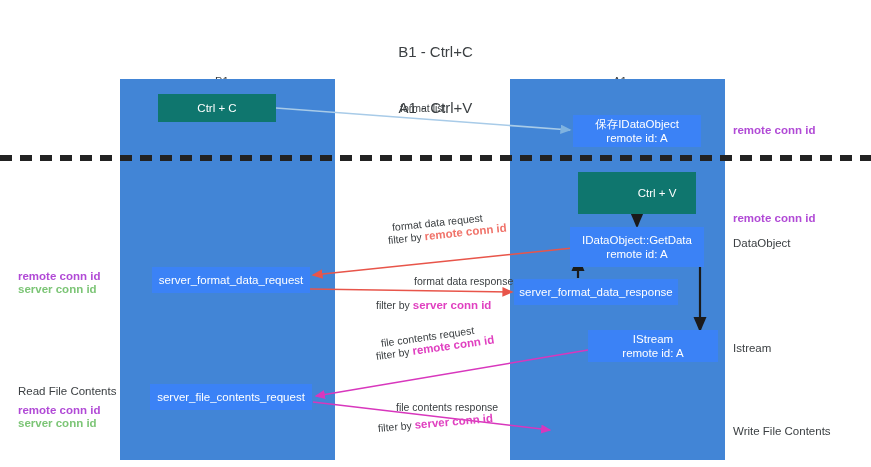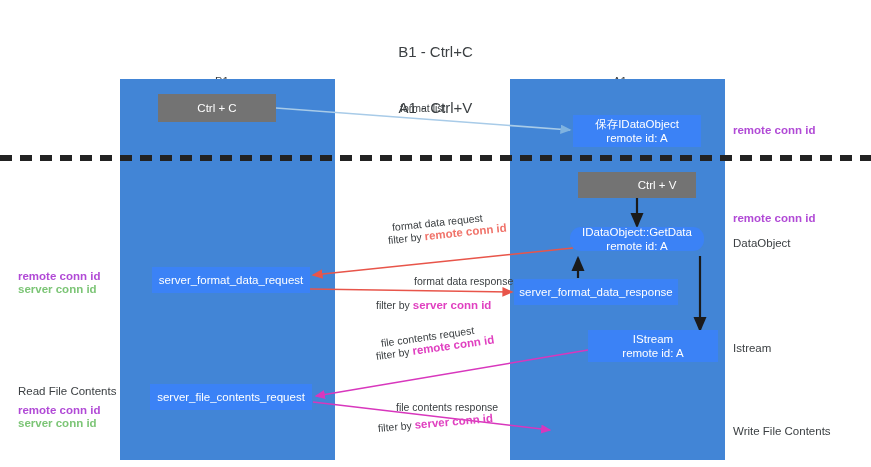--- a/index.html
+++ b/index.html
@@ -35,21 +35,21 @@
   .box{
     position:absolute;
     display:flex;align-items:center;justify-content:center;
     text-align:center;
     font-size:11.5px;color:#ffffff;
     line-height:1.22;
     box-sizing:border-box;
     padding:2px 4px;
   }
   .orange{background:#3b82f6;}
-  .green{background:#737373;}
+  .green{background:#0f766e;}
 
   
   .dashed{
     position:absolute;left:0;top:155px;width:871px;height:6px;
     background-image:repeating-linear-gradient(to right,#222 0 12px,transparent 12px 20px);
   }
 
   
   .elabel{position:absolute;font-size:10.5px;color:#3c4043;white-space:pre;}
   .rot-neg{transform-origin:left center;}
@@ -115,25 +115,25 @@
 
   <div class="box green" style="left:158px;top:94px;width:118px;height:28px;">
     <span>Ctrl + C</span>
   </div>
 
   <div class="box orange" style="left:573px;top:115px;width:128px;height:32px;flex-direction:column;">
     <span>保存IDataObject</span>
     <span>remote id: A</span>
   </div>
 
-  <div class="box green" style="left:578px;top:172px;width:118px;height:26px;padding-left:44px;">
+  <div class="box green" style="left:578px;top:172px;width:118px;height:42px;padding-left:44px;">
     <span>Ctrl + V</span>
   </div>
 
-  <div class="box orange" style="left:570px;top:227px;width:134px;height:24px;flex-direction:column;border-radius:11px;">
+  <div class="box orange" style="left:570px;top:227px;width:134px;height:40px;flex-direction:column;">
     <span>IDataObject::GetData</span>
     <span>remote id: A</span>
   </div>
 
   <div class="box orange" style="left:152px;top:267px;width:158px;height:26px;">
     <span>server_format_data_request</span>
   </div>
 
   <div class="box orange" style="left:514px;top:279px;width:164px;height:26px;">
     <span>server_format_data_response</span>

